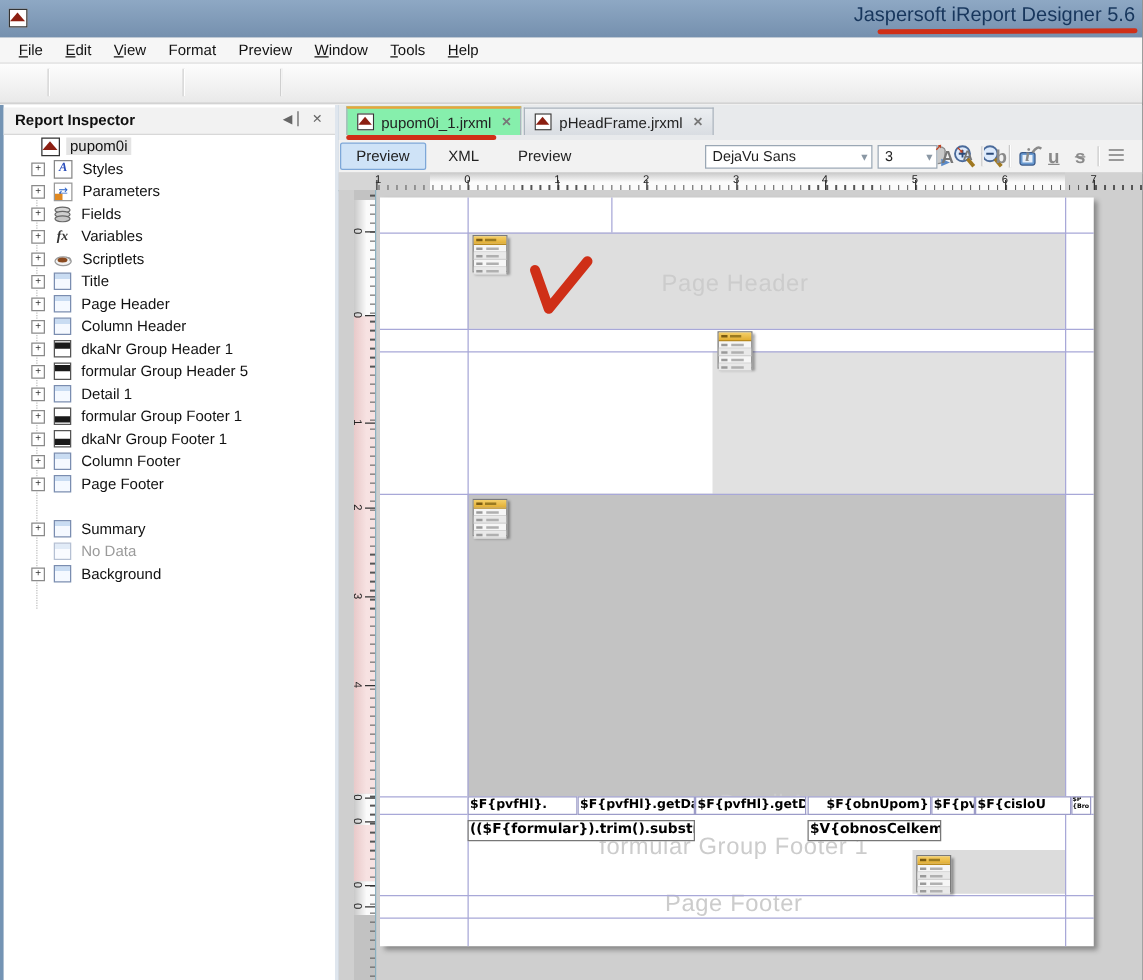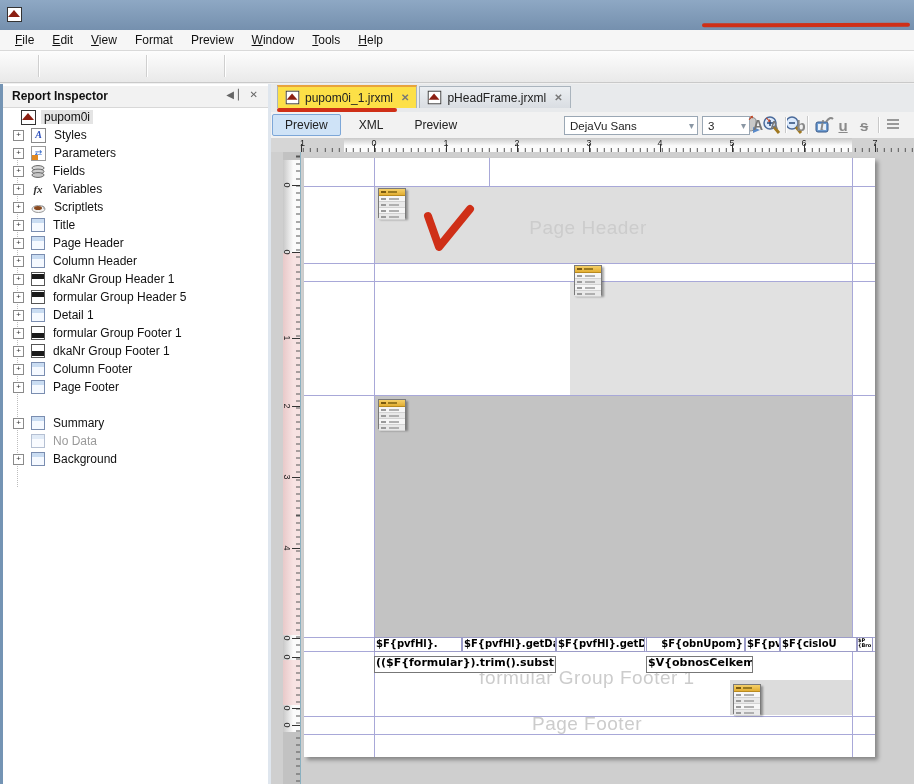--- a/index.html
+++ b/index.html
@@ -19,21 +19,21 @@
   .toolbar{left:0;top:51px;width:914px;height:31px;background:linear-gradient(#fdfdfd,#e9e9e9);border-bottom:1px solid #c9c9c9;}
   .tb-sep{position:absolute;top:4px;width:1px;height:22px;background:#cfcfcf;border-right:1px solid #fff;}
   .combo{position:absolute;background:#fff;border:1px solid #9aa7b4;font-size:11.5px;color:#222;display:flex;align-items:center;padding-left:5px;box-sizing:border-box;}
   .combo .arrow{position:absolute;right:3px;top:3px;color:#8a97a4;font-size:10px;}
   
   .left-edge{left:0;top:84px;width:3px;height:700px;background:#7494b4;}
   .inspector{left:3px;top:84px;width:265px;height:700px;background:#fff;border-right:1px solid #c8c8c8;}
   .insp-header{position:absolute;left:0;top:2px;width:100%;height:21px;background:#f2f2f2;border-bottom:1px solid #d8d8d8;}
   .insp-title{position:absolute;left:9px;top:3px;font-size:12px;font-weight:bold;color:#111;}
   .insp-btns{position:absolute;right:6px;top:3px;font-size:10px;color:#666;letter-spacing:4px;}
-  .tree{position:absolute;left:4px;top:24px;width:100%;height:660px;}
+  .tree{position:absolute;left:16px;top:24px;width:100%;height:660px;}
   .tree-row{position:absolute;left:0;height:18px;width:100%;display:flex;align-items:center;font-size:12px;color:#111;}
   .tree-row.dim{color:#9a9a9a;}
   .tree-row .lbl{padding:0 3px;white-space:nowrap;}
   .tree-row.sel .lbl{background:#e4e4e4;}
   .expander{position:absolute;left:6px;width:9px;height:9px;border:1px solid #8a8a8a;background:#fff;font-size:8px;line-height:8px;text-align:center;color:#333;}
   .tree-vline{position:absolute;left:10px;top:42px;width:1px;height:337px;border-left:1px dotted #bdbdbd;}
   
   .ti{display:inline-block;margin-right:5px;position:relative;flex:none;}
   .ti-band{width:12px;height:12px;border:1px solid #7a8db0;background:linear-gradient(#c9dcf2 0 4px,#f5f9ff 4px);}
   .ti-band.dim2{opacity:.55;}
@@ -46,21 +46,21 @@
   .ti-styles{width:13px;height:13px;border:1px solid #888;background:#fff;font:italic bold 10px "Liberation Serif",serif;color:#2a4dbb;text-align:center;line-height:12px;}
   .ti-params{width:13px;height:13px;border:1px solid #999;background:#fff;color:#2a62c8;font-size:9px;line-height:12px;text-align:center;}
   .ti-params::after{content:"";position:absolute;left:0;bottom:0;width:6px;height:5px;background:#e08820;}
   .ti-fx{font:italic bold 11px "Liberation Serif",serif;color:#333;width:14px;text-align:center;}
   
   .splitter{left:268px;top:84px;width:3px;height:700px;background:#dfe6ee;border-right:1px solid #9ab0c8;}
   
   .editor-bg{left:271px;top:84px;width:643px;height:700px;background:#e8eaec;}
   .tabs-row{left:277px;top:86px;height:22px;display:flex;align-items:flex-end;}
   .tab{height:21px;display:flex;align-items:center;padding:0 7px;border:1px solid #aab4bd;border-bottom:none;background:linear-gradient(#eceff2,#d9dde2);font-size:12px;color:#222;margin-right:2px;position:relative;}
-  .tab.active{background:#fde047;border-top:2px solid #e8a33d;}
+  .tab.active{background:#86efac;border-top:2px solid #e8a33d;}
   .tab .close{margin-left:8px;color:#777;font-size:10px;font-weight:bold;}
   .tab .ti-report{transform:scale(.9);margin-right:5px;}
   .tab-underline{left:277px;top:108px;width:120px;height:4px;border-radius:2px;}
   .dtoolbar{left:271px;top:112px;width:643px;height:26px;background:#f2f2f2;border-bottom:1px solid #cccccc;}
   .views-row{left:272px;top:114px;height:22px;display:flex;gap:5px;}
   .view-btn{height:20px;padding:0 12px;display:flex;align-items:center;font-size:12px;color:#222;border:1px solid transparent;}
   .view-btn.active{background:#cfe3f7;border:1px solid #7da7d8;border-radius:2px;}
   .dt-sep{position:absolute;width:1px;height:18px;top:116px;background:#c9c9c9;border-right:1px solid #fff;}
   .fmt-row{left:753px;top:113px;height:24px;display:flex;align-items:center;gap:7px;}
   .fmt-a{font-weight:bold;color:#777;position:relative;}
@@ -105,20 +105,21 @@
   svg{display:block;}
   .annot{position:absolute;background:#cf2f17;}
 </style>
 </head>
 <body>
 
 <div class="stage">
 
   <div class="abs titlebar">
     <span class="app-icon ti ti-report"></span>
+    <span class="title-text">Jaspersoft iReport Designer 5.6</span>
     <div class="title-underline annot" style="background: rgb(207, 47, 23);"></div>
   </div>
 
   <div class="abs menubar" id="menu-items">
       <div class="menu-item"><span class="mn">F</span>ile</div>
       <div class="menu-item"><span class="mn">E</span>dit</div>
       <div class="menu-item"><span class="mn">V</span>iew</div>
       <div class="menu-item">Format</div>
       <div class="menu-item">Preview</div>
       <div class="menu-item"><span class="mn">W</span>indow</div>

